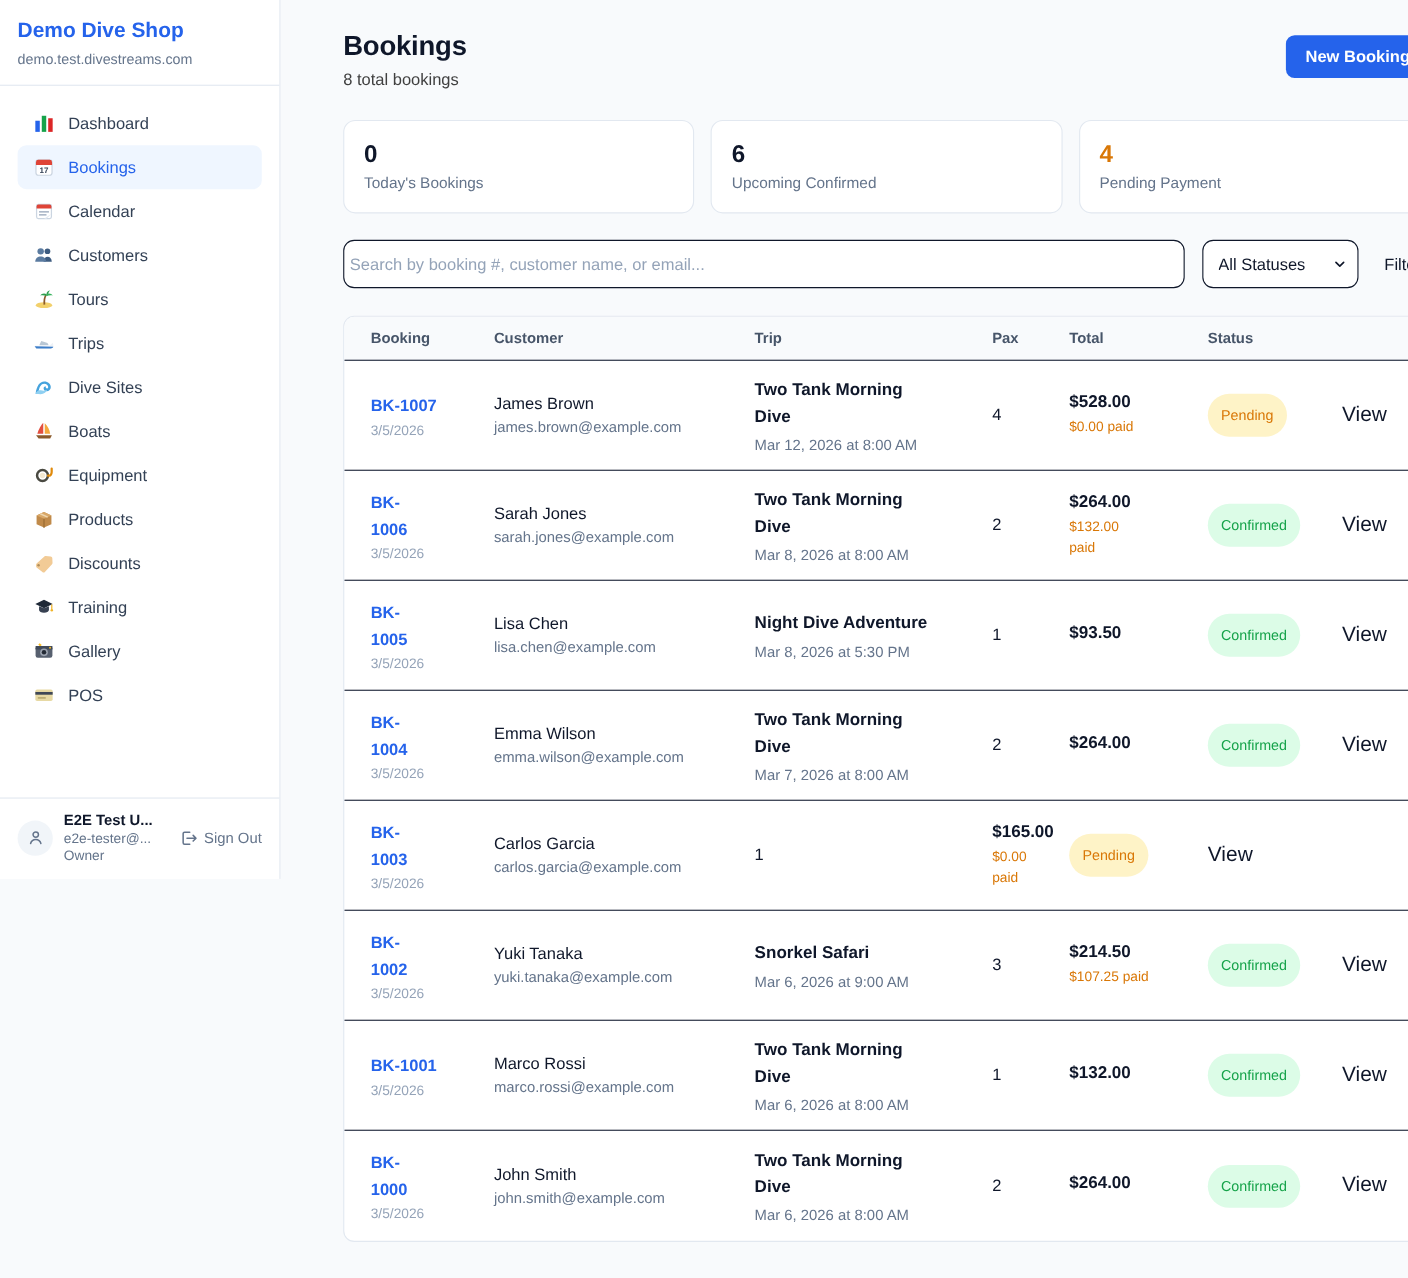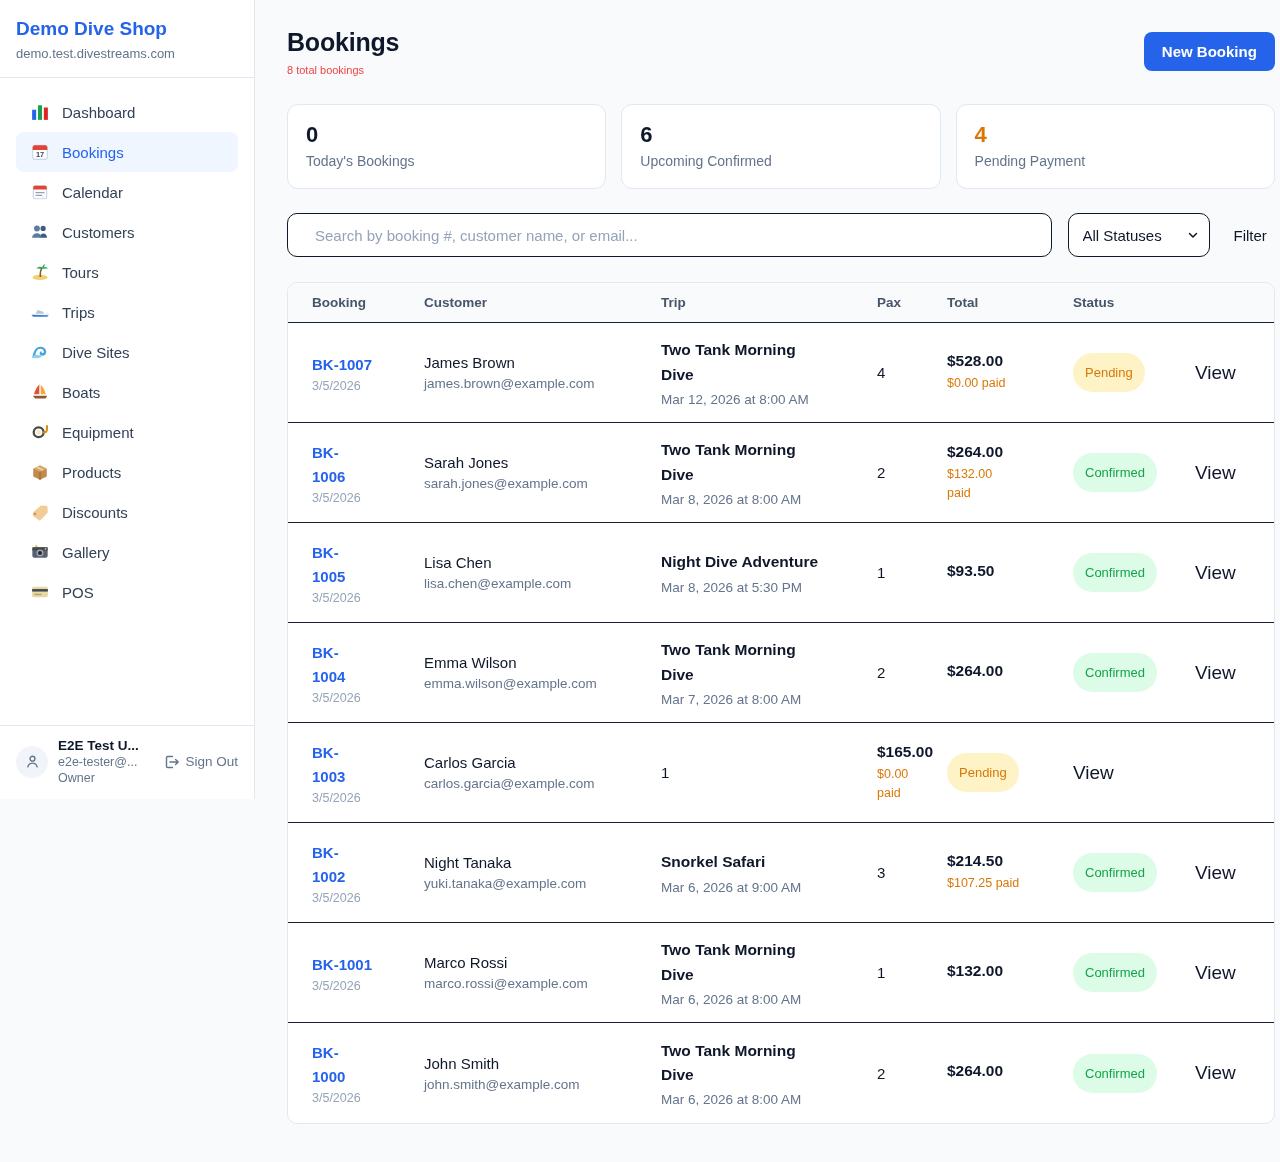--- a/index.html
+++ b/index.html
@@ -4,21 +4,21 @@
 <style>
   * { box-sizing: border-box; }
   html, body { margin: 0; padding: 0; }
   body {
     width: 1280px; height: 1162px;
     background: #f8fafc;
     font-family: "Liberation Sans", sans-serif;
     color: #0f172a;
     overflow: hidden;
   }
-  .app { display: flex; width: 1100px; min-height: 1162px; }
+  .app { display: flex; width: 1100px; min-height: 1162px; gap: 25px; }
 
   
   .sidebar {
     width: 255px; min-width: 255px; height: 799px;
     background: #ffffff; border-right: 1px solid #e2e8f0;
     display: flex; flex-direction: column;
   }
   .brand { padding: 18px 16px 16px; border-bottom: 1px solid #e2e8f0; }
   .brand-name { color: #2563eb; font-size: 19px; font-weight: 700; }
   .brand-domain { color: #64748b; font-size: 13px; margin-top: 6px; }
@@ -42,36 +42,36 @@
   .signout {
     margin-left: auto; display: flex; align-items: center; gap: 6px;
     color: #64748b; font-size: 13.5px; background: none; border: none;
     cursor: pointer; padding: 0; font-family: inherit; white-space: nowrap;
   }
 
   
   .main { flex: 1; padding: 28px 32px 30px; }
   .page-header { display: flex; justify-content: space-between; align-items: flex-start; }
   .page-title { font-size: 25px; font-weight: 700; color: #0f172a; margin: 0; letter-spacing: -0.2px; }
-  .page-subtitle { font-size: 11px; color: #ef4444; margin-top: 7px; }
+  .page-subtitle { font-size: 15px; color: #404040; margin-top: 7px; }
   .btn-primary {
     background: #2563eb; color: #fff; border: none; border-radius: 8px;
     padding: 11px 18px; font-size: 15px; font-weight: 600;
     cursor: pointer; font-family: inherit; margin-top: 4px; text-align: right;
   }
 
   .stats { display: grid; grid-template-columns: 1fr 1fr 1fr; gap: 15px; margin-top: 28px; }
   .stat-card { background: #fff; border: 1px solid #e2e8f0; border-radius: 11px; padding: 17px 18px 19px; }
   .stat-value { font-size: 22px; font-weight: 700; color: #0f172a; }
   .stat-label { font-size: 14px; color: #64748b; margin-top: 5px; }
 
   .toolbar { display: flex; align-items: center; gap: 16px; margin-top: 24px; }
   .search-input {
     flex: 1; height: 44px; border: 1px solid #0f172a; border-radius: 10px;
-    padding: 0 27px; font-size: 15px; color: #0f172a; background: #fff;
+    padding: 0 5px; font-size: 15px; color: #0f172a; background: #fff;
     font-family: inherit; outline: none;
   }
   .search-input::placeholder { color: #94a3b8; }
   .select-wrap { position: relative; width: 142px; flex: none; }
   .select {
     width: 100%; height: 44px; border: 1px solid #0f172a; border-radius: 10px;
     background: #fff; font-size: 15px; color: #0f172a; padding: 0 30px 0 14px;
     appearance: none; -webkit-appearance: none; font-family: inherit; cursor: pointer;
   }
   .chevron { position: absolute; right: 11px; top: 50%; transform: translateY(-50%); pointer-events: none; display: flex; }
@@ -222,20 +222,31 @@
     <span class="nav-label">Products</span>
   </div>
         <div class="nav-item">
     <span class="nav-icon">
             <svg viewBox="0 0 16 16">
               <path d="M2 8.3L8.3 2.6c.3-.3.7-.4 1.1-.4l4 .3c.7 0 1.2.6 1.3 1.3l.2 3.9c0 .4-.1.8-.4 1.1l-5.8 6.3c-.5.6-1.4.6-2 0L2 11.5c-.6-.5-.6-2.6 0-3.2z" fill="#f2cb96"></path>
               <circle cx="3.6" cy="9.7" r="1" fill="#b08d5a"></circle>
             </svg>
           </span>
     <span class="nav-label">Discounts</span>
+  </div>
+        <div class="nav-item">
+    <span class="nav-icon">
+            <svg viewBox="0 0 16 16">
+              <path d="M8 2l7 3.4L8 8.8 1 5.4z" fill="#1f2937"></path>
+              <path d="M4 7.2v3c0 1.2 1.8 2.2 4 2.2s4-1 4-2.2v-3L8 8.8z" fill="#374151"></path>
+              <path d="M14.3 5.8v4" stroke="#f0b429" stroke-width="1"></path>
+              <circle cx="14.3" cy="10.4" r="1" fill="#f0b429"></circle>
+            </svg>
+          </span>
+    <span class="nav-label">Training</span>
   </div>
         <div class="nav-item">
     <span class="nav-icon">
             <svg viewBox="0 0 16 16">
               <path d="M3.4 2.6l1.1-1.1L6.2 3 4.8 4.2z" fill="#fbbf24"></path>
               <rect x="1.2" y="3.8" width="13.6" height="9.4" rx="1.8" fill="#57606f"></rect>
               <rect x="1.2" y="3.8" width="13.6" height="2.8" fill="#414a59"></rect>
               <circle cx="8" cy="8.9" r="3.1" fill="#9ca3af"></circle>
               <circle cx="8" cy="8.9" r="1.8" fill="#232a35"></circle>
               <circle cx="12.9" cy="5.2" r=".8" fill="#fbbf24"></circle>
@@ -457,21 +468,21 @@
       <a class="view-link">View</a>
     </div>
   </div>
           <div class="trow">
     <div class="cell c-booking">
       <a class="booking-id">BK-
 1002</a>
       <div class="booking-date">3/5/2026</div>
     </div>
     <div class="cell c-customer">
-      <div class="customer-name">Night Tanaka</div>
+      <div class="customer-name">Yuki Tanaka</div>
       <div class="customer-email">yuki.tanaka@example.com</div>
     </div>
     <div class="cell c-trip">
       <div class="trip-name">Snorkel Safari</div>
       <div class="trip-time">Mar 6, 2026 at 9:00 AM</div>
     </div>
     <div class="cell c-pax">3</div>
     <div class="cell c-total">
       <div class="total-amount">$214.50</div>
       <div class="paid-amount">$107.25 paid</div>

